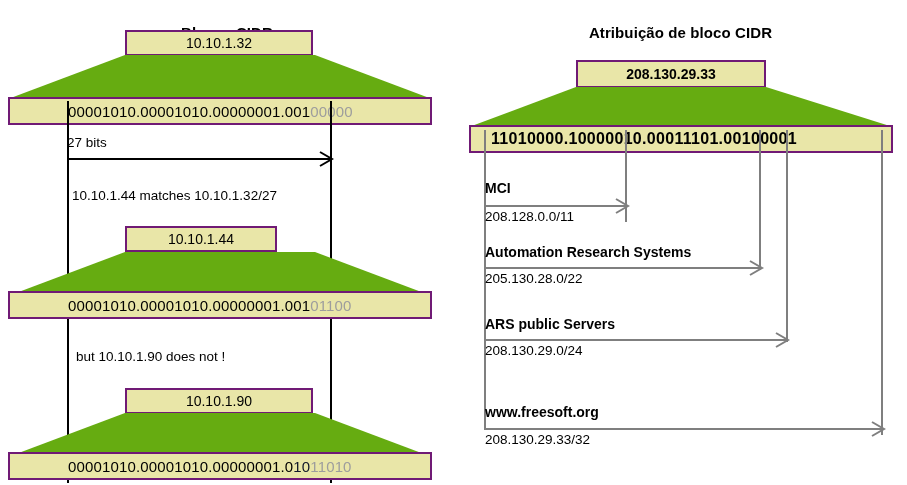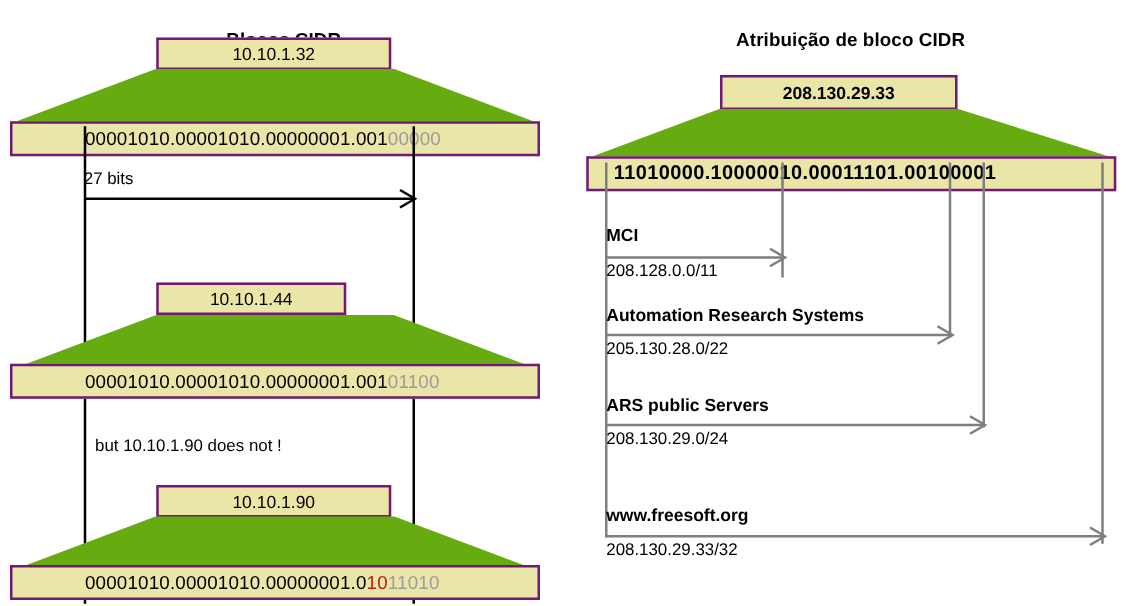--- a/index.html
+++ b/index.html
@@ -33,21 +33,21 @@
     justify-content: flex-start;
     font-size: 15px;
   }
   .ybox.bits .btxt { padding-left: 58px; letter-spacing: .15px; }
   .ybox.bits-r { justify-content: flex-start; }
   .ybox.bits-r .btxt {
     padding-left: 20px; font-weight: bold; font-size: 16px; letter-spacing: .3px;
   }
   .blk  { color: #000; }
   .gry  { color: #9d9d9d; }
-  .red  { color: #b91c1c; }
+  .red  { color: #0f172a; }
 
   
   .trap { position: absolute; }
   .trap svg { display: block; }
 
   
   .vline { position: absolute; width: 2px; background: #000; }
   .vline-g { position: absolute; width: 2px; background: #7f7f7f; }
   .hline { position: absolute; height: 2px; background: #000; }
   .hline-g { position: absolute; height: 2px; background: #7f7f7f; }
@@ -88,20 +88,21 @@
     <div class="vline" style="left:330px; top:101px; height:382px;"></div>
 
     <div class="ctext" style="left:67px; top:135px; width:264px;">27 bits</div>
     <div class="hline" style="left:68px; top:158px; width:263px;"></div>
     <div class="arrowhead" style="left:318px; top:150px;">
       <svg width="16" height="18" viewBox="0 0 16 18">
         <polyline points="2,2 14,9 2,16" fill="none" stroke="#000" stroke-width="2"></polyline>
       </svg>
     </div>
 
+    <div class="ftext" style="left:72px; top:188px;">10.10.1.44 matches 10.10.1.32/27</div>
 
     <div class="ybox" style="left:125px; top:226px; width:152px; height:26px;">
       <span>10.10.1.44</span>
     </div>
 
     <div class="trap" style="left:8px; top:252px; width:424px; height:48px;">
       <svg width="424" height="48" viewBox="0 0 424 48">
         <polygon points="117,0 307,0 424,44 0,44" fill="#66ac11"></polygon>
       </svg>
     </div>

